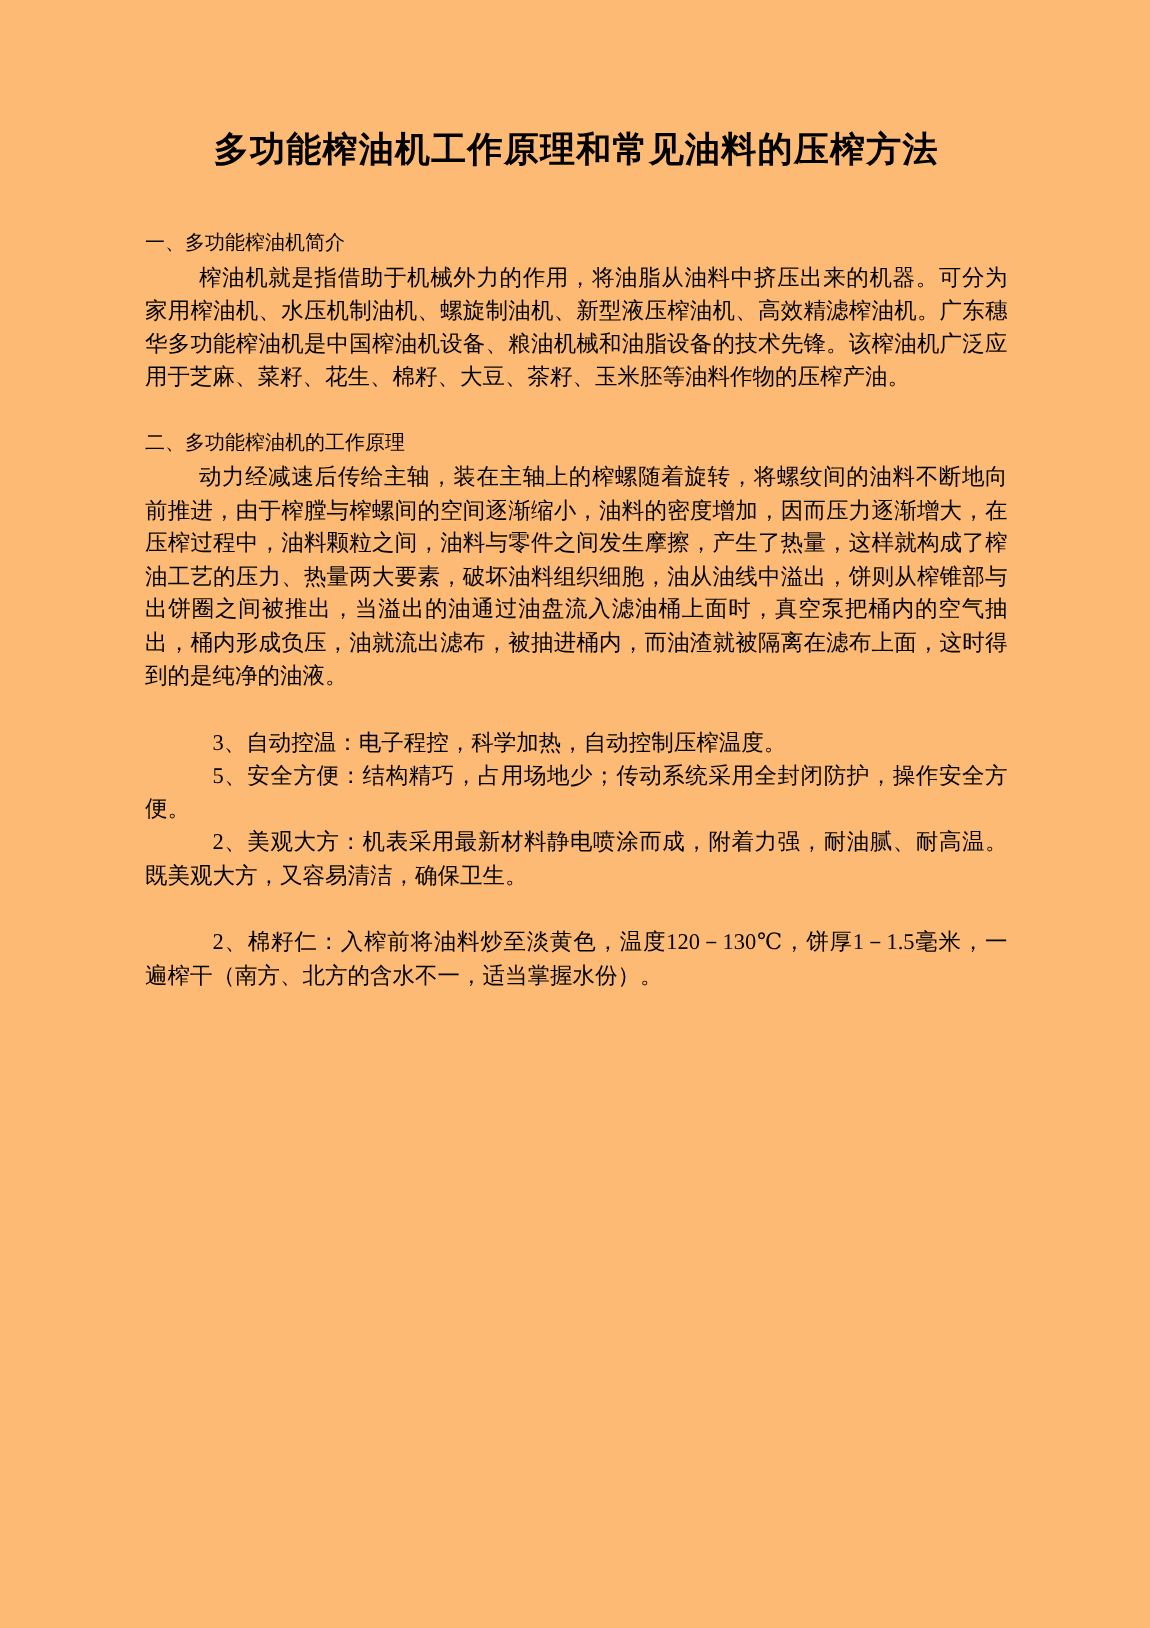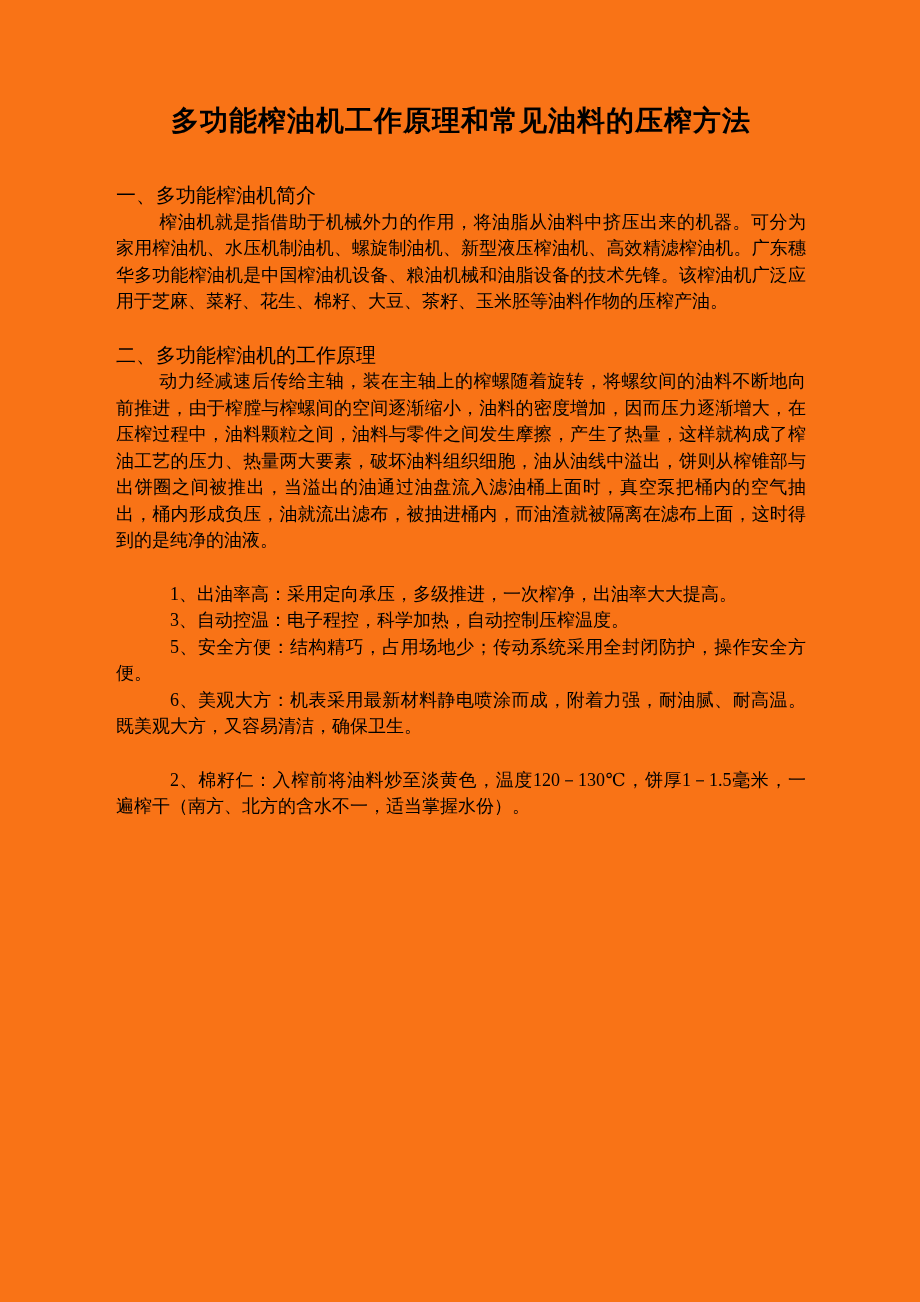--- a/index.html
+++ b/index.html
@@ -4,21 +4,21 @@
 <style>
   html, body {
     margin: 0;
     padding: 0;
     background: #ffffff;
   }
   .page {
     width: 920px;
     height: 1302px;
     box-sizing: border-box;
-    background: #f97316;
+    background: #fdba74;
     color: #000000;
     padding: 104px 114px 40px 116px;
     overflow: hidden;
     font-family: "Liberation Serif", "DejaVu Serif", serif;
     font-size: 18px;
     line-height: 26.5px;
   }
   .doc-title {
     font-size: 28px;
     font-weight: bold;
@@ -27,21 +27,21 @@
     line-height: 34px;
     letter-spacing: 1px;
   }
   .section {
     margin: 0 0 27px 0;
   }
   .section:last-child {
     margin-bottom: 0;
   }
   .section-heading {
-    font-size: 20px;
+    font-size: 16px;
     font-weight: normal;
     margin: 0;
     line-height: 26.5px;
   }
   p.para {
     margin: 0;
     text-indent: 2.4em;
     text-align: justify;
   }
   p.item {
@@ -61,23 +61,22 @@
     <h2 class="section-heading">一、多功能榨油机简介</h2>
     <p class="para">榨油机就是指借助于机械外力的作用，将油脂从油料中挤压出来的机器。可分为家用榨油机、水压机制油机、螺旋制油机、新型液压榨油机、高效精滤榨油机。广东穗华多功能榨油机是中国榨油机设备、粮油机械和油脂设备的技术先锋。该榨油机广泛应用于芝麻、菜籽、花生、棉籽、大豆、茶籽、玉米胚等油料作物的压榨产油。</p>
   </div>
 
   <div class="section">
     <h2 class="section-heading">二、多功能榨油机的工作原理</h2>
     <p class="para">动力经减速后传给主轴，装在主轴上的榨螺随着旋转，将螺纹间的油料不断地向前推进，由于榨膛与榨螺间的空间逐渐缩小，油料的密度增加，因而压力逐渐增大，在压榨过程中，油料颗粒之间，油料与零件之间发生摩擦，产生了热量，这样就构成了榨油工艺的压力、热量两大要素，破坏油料组织细胞，油从油线中溢出，饼则从榨锥部与出饼圈之间被推出，当溢出的油通过油盘流入滤油桶上面时，真空泵把桶内的空气抽出，桶内形成负压，油就流出滤布，被抽进桶内，而油渣就被隔离在滤布上面，这时得到的是纯净的油液。</p>
   </div>
 
   <div class="section">
-    <p class="item">1、出油率高：采用定向承压，多级推进，一次榨净，出油率大大提高。</p>
     <p class="item">3、自动控温：电子程控，科学加热，自动控制压榨温度。</p>
     <p class="item">5、安全方便：结构精巧，占用场地少；传动系统采用全封闭防护，操作安全方便。</p>
-    <p class="item">6、美观大方：机表采用最新材料静电喷涂而成，附着力强，耐油腻、耐高温。既美观大方，又容易清洁，确保卫生。</p>
+    <p class="item">2、美观大方：机表采用最新材料静电喷涂而成，附着力强，耐油腻、耐高温。既美观大方，又容易清洁，确保卫生。</p>
   </div>
 
   <div class="section">
     <p class="item">2、棉籽仁：入榨前将油料炒至淡黄色，温度120－130℃，饼厚1－1.5毫米，一遍榨干（南方、北方的含水不一，适当掌握水份）。</p>
   </div>
 
 </div>
 
 </body></html>

